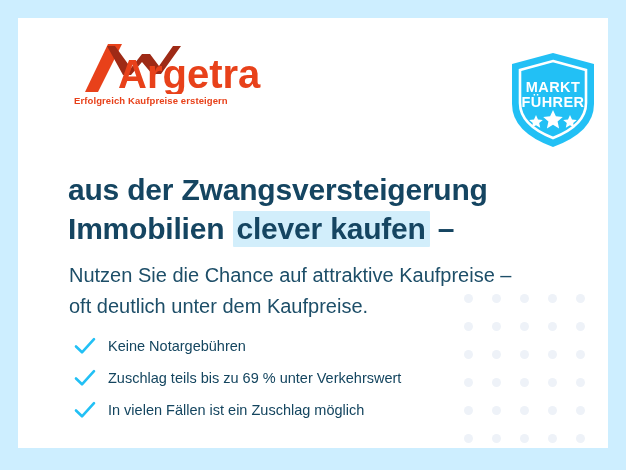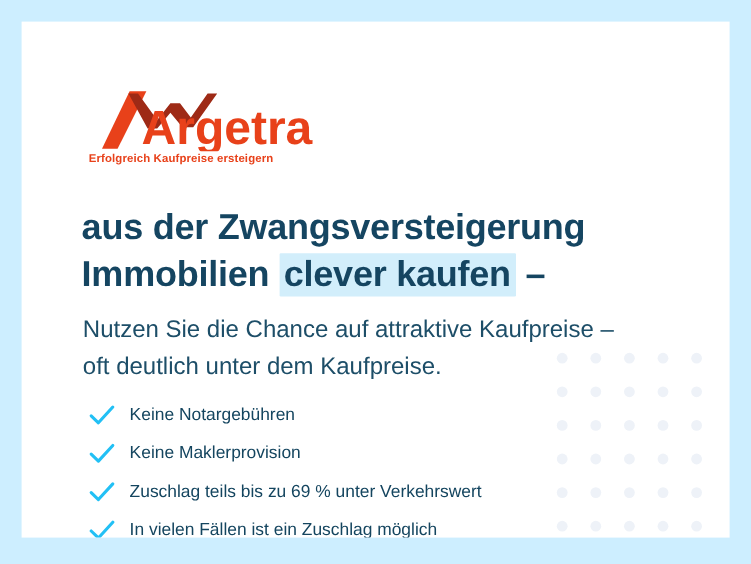--- a/index.html
+++ b/index.html
@@ -56,21 +56,21 @@
     border-radius: 50%;
     background: #eef2f8;
     align-self: center;
     justify-self: center;
   }
 
   
   .logo-block {
     position: absolute;
     left: 56px;
-    top: 56px;
+    top: 24px;
     width: 210px;
   }
   .logo-mark-row {
     position: relative;
     height: 52px;
   }
   .logo-svg {
     display: block;
   }
   .logo-tagline {
@@ -203,20 +203,33 @@
           <polygon points="11,50 24,50 48,2 34,2" fill="#e8411a"></polygon>
 
           <polygon points="33,4 41,4 57,26 68,12 76,12 85,24 99,4 107,4 87,32 78,32 68,20 57,33 49,33" fill="#9e2a16"></polygon>
 
           <text x="44" y="46" font-family="Liberation Sans, sans-serif" font-size="40" font-weight="700" fill="#e8411a">Argetra</text>
         </svg>
       </div>
       <div class="logo-tagline">Erfolgreich Kaufpreise ersteigern</div>
     </div>
 
+    <div class="badge">
+      <svg width="96" height="100" viewBox="0 0 96 100">
+        <path d="M48 3 L89 14 L89 54 Q89 82 48 97 Q7 82 7 54 L7 14 Z" fill="#22c0f5"></path>
+        <path d="M48 11 L81 20 L81 53 Q81 75 48 88 Q15 75 15 53 L15 20 Z" fill="none" stroke="#ffffff" stroke-width="2.6"></path>
+        <text x="48" y="42" text-anchor="middle" font-family="Liberation Sans, sans-serif" font-size="14.5" font-weight="700" fill="#ffffff" letter-spacing="0.4">MARKT</text>
+        <text x="48" y="57" text-anchor="middle" font-family="Liberation Sans, sans-serif" font-size="14.5" font-weight="700" fill="#ffffff" letter-spacing="0.4">FÜHRER</text>
+        <g fill="#ffffff">
+          <polygon points="31,65 33.0,69.4 37.8,69.9 34.2,73.1 35.2,77.8 31,75.3 26.8,77.8 27.8,73.1 24.2,69.9 29.0,69.4"></polygon>
+          <polygon points="48,60 50.9,66.3 57.8,67.0 52.6,71.6 54.1,78.4 48,74.8 41.9,78.4 43.4,71.6 38.2,67.0 45.1,66.3"></polygon>
+          <polygon points="65,65 67.0,69.4 71.8,69.9 68.2,73.1 69.2,77.8 65,75.3 60.8,77.8 61.8,73.1 58.2,69.9 63.0,69.4"></polygon>
+        </g>
+      </svg>
+    </div>
 
     <h1 class="headline">
       <span class="hl-line">aus der Zwangsversteigerung</span>
       <span class="hl-line"><span>Immobilien </span><span class="hl-mark">clever kaufen</span><span> –</span></span>
     </h1>
 
     <p class="subhead">
       <span class="sub-line">Nutzen Sie die Chance auf attraktive Kaufpreise –</span>
       <span class="sub-line">oft deutlich unter dem Kaufpreise.</span>
     </p>
@@ -225,26 +238,20 @@
       <li class="benefit-item">
         <svg class="check-icon" viewBox="0 0 22 18">
           <polyline points="2,9.5 8,15.3 20,2.2" fill="none" stroke="#22c0f5" stroke-width="2.6" stroke-linecap="round" stroke-linejoin="round"></polyline>
         </svg>
         <span class="benefit-label">Keine Notargebühren</span>
       </li>
       <li class="benefit-item">
         <svg class="check-icon" viewBox="0 0 22 18">
           <polyline points="2,9.5 8,15.3 20,2.2" fill="none" stroke="#22c0f5" stroke-width="2.6" stroke-linecap="round" stroke-linejoin="round"></polyline>
         </svg>
-        <span class="benefit-label">Keine Maklerprovision</span>
-      </li>
-      <li class="benefit-item">
-        <svg class="check-icon" viewBox="0 0 22 18">
-          <polyline points="2,9.5 8,15.3 20,2.2" fill="none" stroke="#22c0f5" stroke-width="2.6" stroke-linecap="round" stroke-linejoin="round"></polyline>
-        </svg>
         <span class="benefit-label">Zuschlag teils bis zu 69 % unter Verkehrswert</span>
       </li>
       <li class="benefit-item">
         <svg class="check-icon" viewBox="0 0 22 18">
           <polyline points="2,9.5 8,15.3 20,2.2" fill="none" stroke="#22c0f5" stroke-width="2.6" stroke-linecap="round" stroke-linejoin="round"></polyline>
         </svg>
         <span class="benefit-label">In vielen Fällen ist ein Zuschlag möglich</span>
       </li>
     </ul>
 

